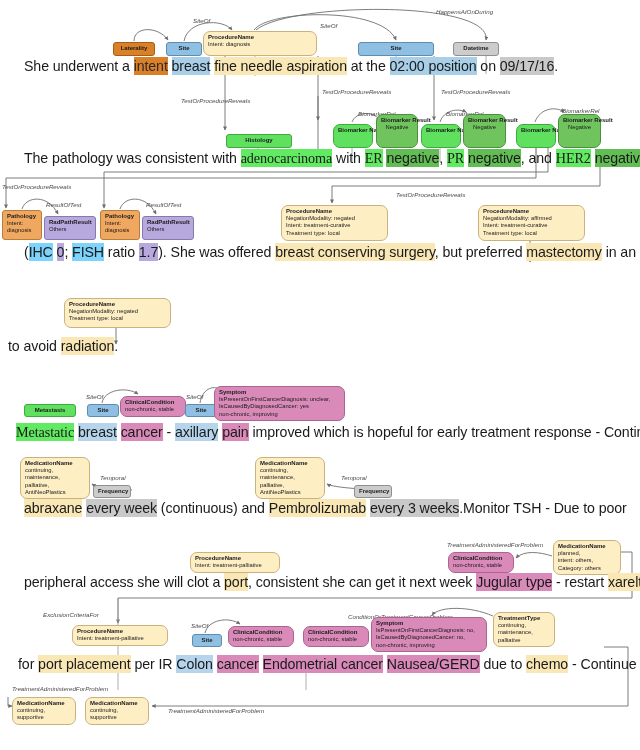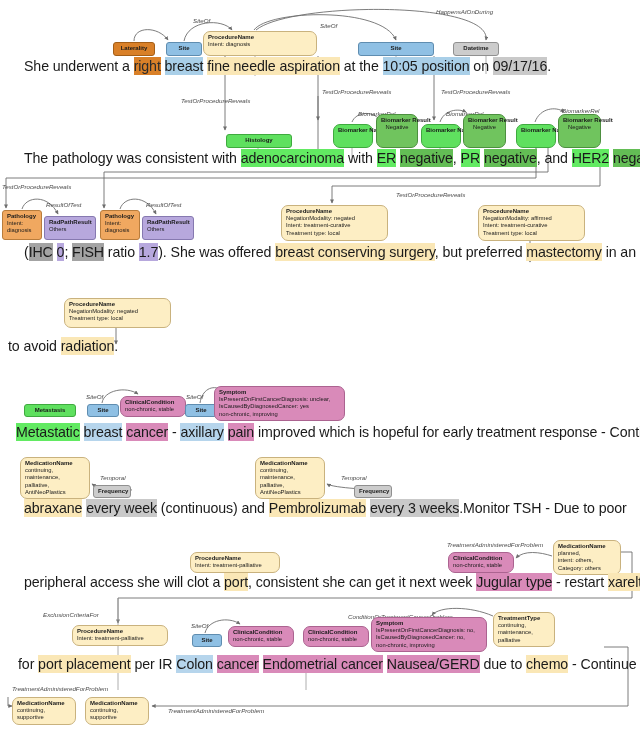--- a/index.html
+++ b/index.html
@@ -19,23 +19,23 @@
 
   
   .line{position:absolute;font-size:14.2px;white-space:nowrap;letter-spacing:-0.1px;}
   .line span{padding:1px 0;}
 
   
   .h-orange{background:#d98028;color:#2b2b2b;}
   .h-blue{background:#a9cfe8;}
   .h-cream{background:#fae7b6;}
   .h-gray{background:#c9c9c9;}
-  .h-green{background:#62ea62;}
+  .h-green{background:#62ea62;font-family:Liberation Serif, serif;}
   .h-dgreen{background:#63bd55;}
-  .h-lorange{background:#a3a3a3;}
+  .h-lorange{background:#7dd3fc;}
   .h-purple{background:#b7a8dd;}
   .h-pink{background:#d98ab9;}
   .h-lblue{background:#b6d5ec;}
 
   
   .tag{
     position:absolute;border-radius:3px;border:1px solid #8d8d8d;
     font-size:6px;line-height:7.2px;padding:2px 4px;text-align:center;
     box-sizing:border-box;white-space:nowrap;
   }
@@ -303,21 +303,21 @@
         <span class="sub">continuing,</span>
         <span class="sub">supportive</span>
       </div>
       <div class="tag t-cream left t-round" style="left: 85px; top: 697px; width: 64px; min-height: 28px;">
         <b>MedicationName</b>
         <span class="sub">continuing,</span>
         <span class="sub">supportive</span>
       </div>
     </div>
 
-  <div class="line" id="line1" style="left:24px;top:58px;"><span>She underwent a </span><span class="h-orange">right</span><span> </span><span class="h-blue">breast</span><span> </span><span class="h-cream">fine needle aspiration</span><span> at the </span><span class="h-blue">10:05 position</span><span> on </span><span class="h-gray">09/17/16</span><span>.</span></div>
+  <div class="line" id="line1" style="left:24px;top:58px;"><span>She underwent a </span><span class="h-orange">intent</span><span> </span><span class="h-blue">breast</span><span> </span><span class="h-cream">fine needle aspiration</span><span> at the </span><span class="h-blue">02:00 position</span><span> on </span><span class="h-gray">09/17/16</span><span>.</span></div>
   <div class="line" id="line2" style="left:24px;top:150px;"><span>The pathology was consistent with </span><span class="h-green">adenocarcinoma</span><span> with </span><span class="h-green">ER</span><span> </span><span class="h-dgreen">negative</span><span>, </span><span class="h-green">PR</span><span> </span><span class="h-dgreen">negative</span><span>, and </span><span class="h-green">HER2</span><span> </span><span class="h-dgreen">negative</span></div>
   <div class="line" id="line3" style="left:24px;top:244px;"><span>(</span><span class="h-lorange">IHC</span><span> </span><span class="h-purple">0</span><span>; </span><span class="h-lorange">FISH</span><span> ratio </span><span class="h-purple">1.7</span><span>). She was offered </span><span class="h-cream">breast conserving surgery</span><span>, but preferred </span><span class="h-cream">mastectomy</span><span> in an effort</span></div>
   <div class="line" id="line4" style="left:8px;top:338px;"><span>to avoid </span><span class="h-cream">radiation</span><span>.</span></div>
   <div class="line" id="line5" style="left:16px;top:424px;"><span class="h-green">Metastatic</span><span> </span><span class="h-lblue">breast</span><span> </span><span class="h-pink">cancer</span><span> - </span><span class="h-lblue">axillary</span><span> </span><span class="h-pink">pain</span><span> improved which is hopeful for early treatment response - Continue</span></div>
   <div class="line" id="line6" style="left:24px;top:500px;"><span class="h-cream">abraxane</span><span> </span><span class="h-gray">every week</span><span> (continuous) and </span><span class="h-cream">Pembrolizumab</span><span> </span><span class="h-gray">every 3 weeks</span><span>.Monitor TSH - Due to poor</span></div>
   <div class="line" id="line7" style="left:24px;top:574px;"><span>peripheral access she will clot a </span><span class="h-cream">port</span><span>, consistent she can get it next week </span><span class="h-pink">Jugular type</span><span> - restart </span><span class="h-cream">xarelto</span></div>
   <div class="line" id="line8" style="left:18px;top:656px;"><span>for </span><span class="h-cream">port placement</span><span> per IR </span><span class="h-lblue">Colon</span><span> </span><span class="h-pink">cancer</span><span> </span><span class="h-pink">Endometrial cancer</span><span> </span><span class="h-pink">Nausea/GERD</span><span> due to </span><span class="h-cream">chemo</span><span> - Continue </span></div>
 
 </div>
 

